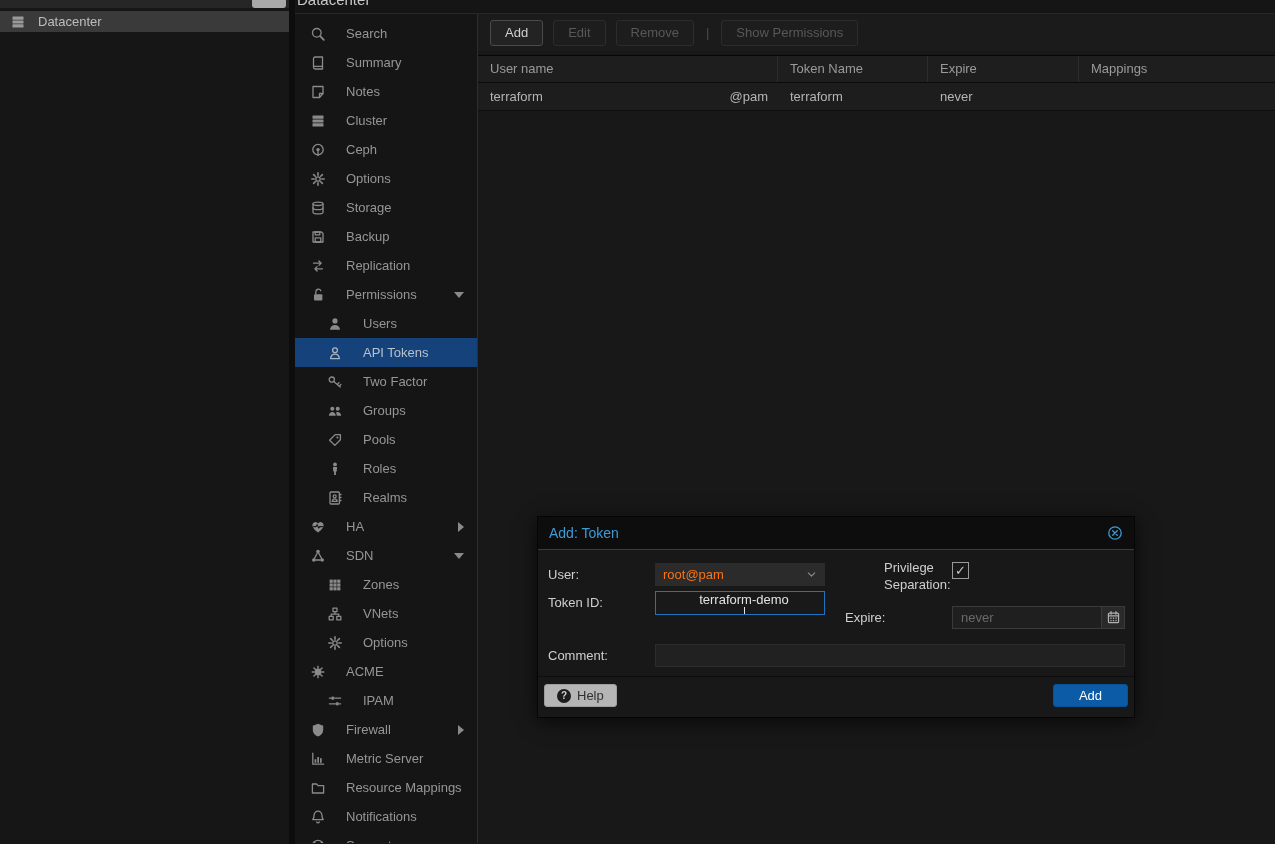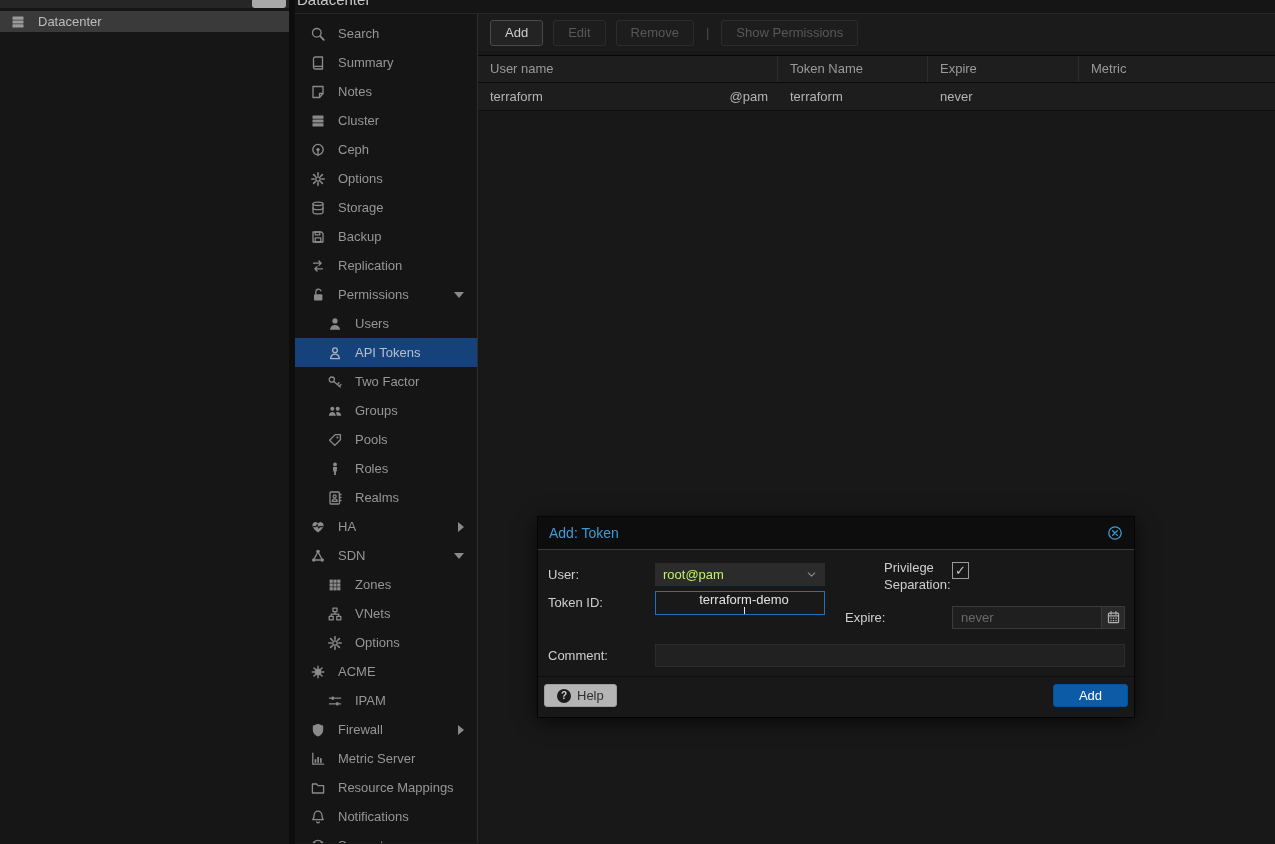--- a/index.html
+++ b/index.html
@@ -26,21 +26,21 @@
   
   #main-panel { position:absolute; left:295px; top:0; width:980px; height:844px; background:#181818; }
   #panel-header { height:14px; background:#151515; border-bottom:1px solid #272727; overflow:hidden; }
   #panel-header .clipped-title { display:block; margin-top:-9px; padding-left:2px; font-size:15px; color:#c9c9c9; }
   #panel-body { display:flex; height:829px; }
 
   #nav { width:183px; background:#151515; border-right:1px solid #2e2e2e; padding-top:5px; overflow:hidden; }
   .nav-item { height:29px; display:flex; align-items:center; position:relative; color:#969696; cursor:default; }
   .nav-item .icn { margin-left:15px; color:#8a8a8a; }
   .nav-item.lvl1 .icn { margin-left:32px; }
-  .nav-item .lbl { margin-left:12px; white-space:nowrap; }
+  .nav-item .lbl { margin-left:20px; white-space:nowrap; }
   .nav-item.selected { background:#16427b; color:#b6c1cc; }
   .nav-item.selected .icn { color:#a9b4bf; }
   .caret { position:absolute; right:13px; width:0; height:0; }
   .caret.down { border-left:5px solid transparent; border-right:5px solid transparent; border-top:6px solid #8a8a8a; }
   .caret.right { border-top:5px solid transparent; border-bottom:5px solid transparent; border-left:6px solid #8a8a8a; }
 
   #content { flex:1; background:#181818; display:flex; flex-direction:column; }
   #toolbar { height:37px; background:#1b1b1b; display:flex; align-items:center; padding-left:12px; gap:10px; }
   .tb-btn { height:26px; padding:0 14px; border-radius:3px; font-size:13px; display:flex; align-items:center; }
   .tb-btn.enabled { background:#232323; border:1px solid #4a4a4a; color:#cfcfcf; }
@@ -57,21 +57,21 @@
 
   
   #dialog { position:absolute; left:537px; top:516px; width:598px; height:202px; background:#181818;
             border:1px solid #050505; box-shadow:0 4px 18px rgba(0,0,0,.65); }
   #dialog-header { height:33px; background:#0d0d0d; border-bottom:1px solid #3a3a3a; display:flex; align-items:center; justify-content:space-between; padding:0 11px; }
   #dialog-title { color:#3d9bd5; font-size:14px; }
   #dialog-close { width:18px; height:18px; color:#3d9bd5; cursor:pointer; }
   #dialog-form { position:relative; height:126px; }
   .fld-label { position:absolute; color:#cfcfcf; }
   .field { position:absolute; height:23px; font-size:13px; }
-  #user-combo { left:117px; top:13px; width:170px; background:#2b2b2b; color:#bef264; display:flex; align-items:center; justify-content:space-between; padding:0 7px 0 8px; }
+  #user-combo { left:117px; top:13px; width:170px; background:#2b2b2b; color:#f97316; display:flex; align-items:center; justify-content:space-between; padding:0 7px 0 8px; }
   #user-combo .icn { width:13px; height:13px; flex:0 0 13px; color:#8f8f8f; }
   #tokenid-input { left:117px; top:41px; width:170px; height:24px; background:#191919; border:1px solid #2371bd; color:#e2e2e2; display:flex; align-items:center; padding-left:8px;flex-direction:column; }
   .text-caret { display:inline-block; width:1px; height:14px; background:#e6e6e6; margin-left:1px; }
   #priv-checkbox { left:414px; top:12px; width:17px; height:17px; border:1px solid #9a9a9a; background:#181818; color:#c6c6c6; font-size:13px; line-height:15px; text-align:center; }
   #expire-field { left:414px; top:56px; width:173px; background:#1f1f1f; border:1px solid #3a3a3a; display:flex; }
   #expire-field .ph { flex:1; line-height:21px; padding-left:8px; color:#696969; }
   #expire-trigger { width:23px; background:#2a2a2a; border-left:1px solid #3a3a3a; display:flex; align-items:center; justify-content:center; color:#b0b0b0; }
   #comment-input { left:117px; top:94px; width:470px; background:#212121; border:1px solid #2c2c2c; }
   #dialog-footer { height:42px; border-top:1px solid #0d0d0d; position:relative; }
   #help-btn { position:absolute; left:6px; top:7px; height:23px; padding:0 12px; background:#b5b5b5; border:1px solid #9e9e9e; border-radius:3px; color:#2f2f2f; display:flex; align-items:center; gap:6px; }
@@ -413,21 +413,21 @@
         <div class="tb-btn disabled">Edit</div>
         <div class="tb-btn disabled">Remove</div>
         <div class="tb-sep">|</div>
         <div class="tb-btn disabled">Show Permissions</div>
       </div>
       <div id="grid">
         <div id="grid-header">
             <div class="gh-cell" style="width: 300px;">User name</div>
             <div class="gh-cell" style="width: 150px;">Token Name</div>
             <div class="gh-cell" style="width: 151px;">Expire</div>
-            <div class="gh-cell" style="flex: 1 1 0%;">Metric</div>
+            <div class="gh-cell" style="flex: 1 1 0%;">Mappings</div>
           </div>
         <div id="grid-rows">
             <div class="grid-row">
               <div class="gr-cell username" style="width: 300px;">
                 <span>terraform</span>
                 <span>@pam</span>
               </div>
               <div class="gr-cell" style="width: 150px;">terraform</div>
               <div class="gr-cell" style="width: 151px;">never</div>
               <div class="gr-cell" style="flex: 1 1 0%;"></div>

